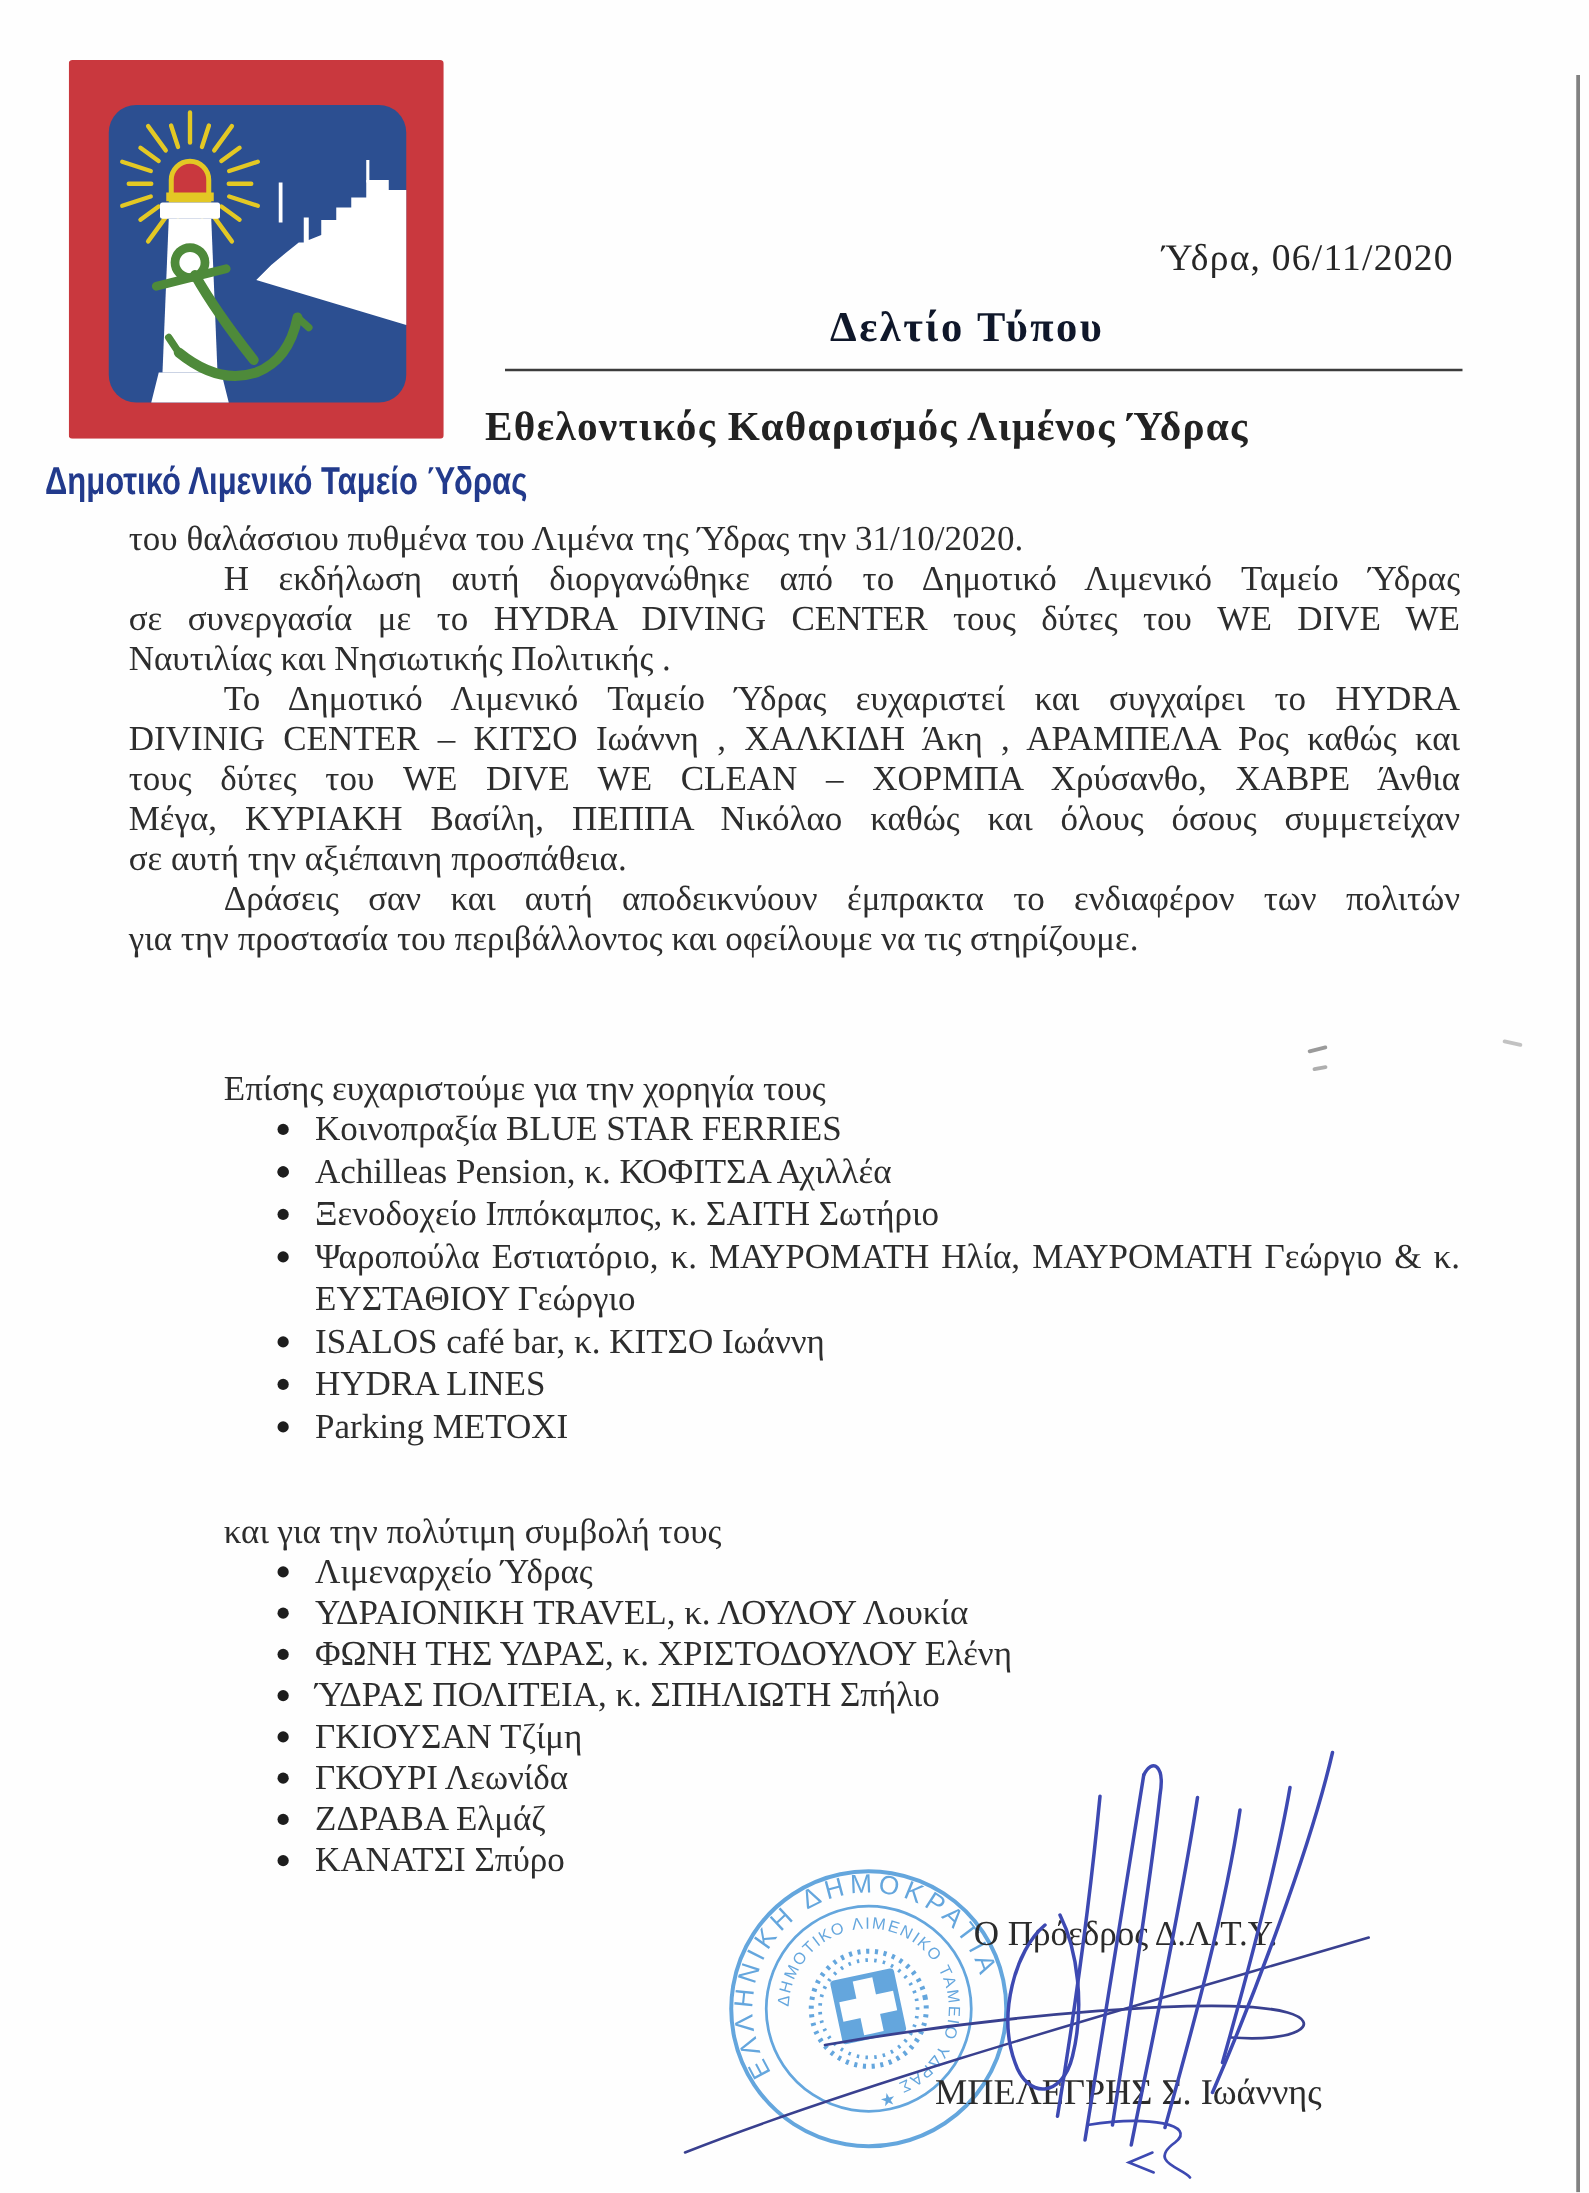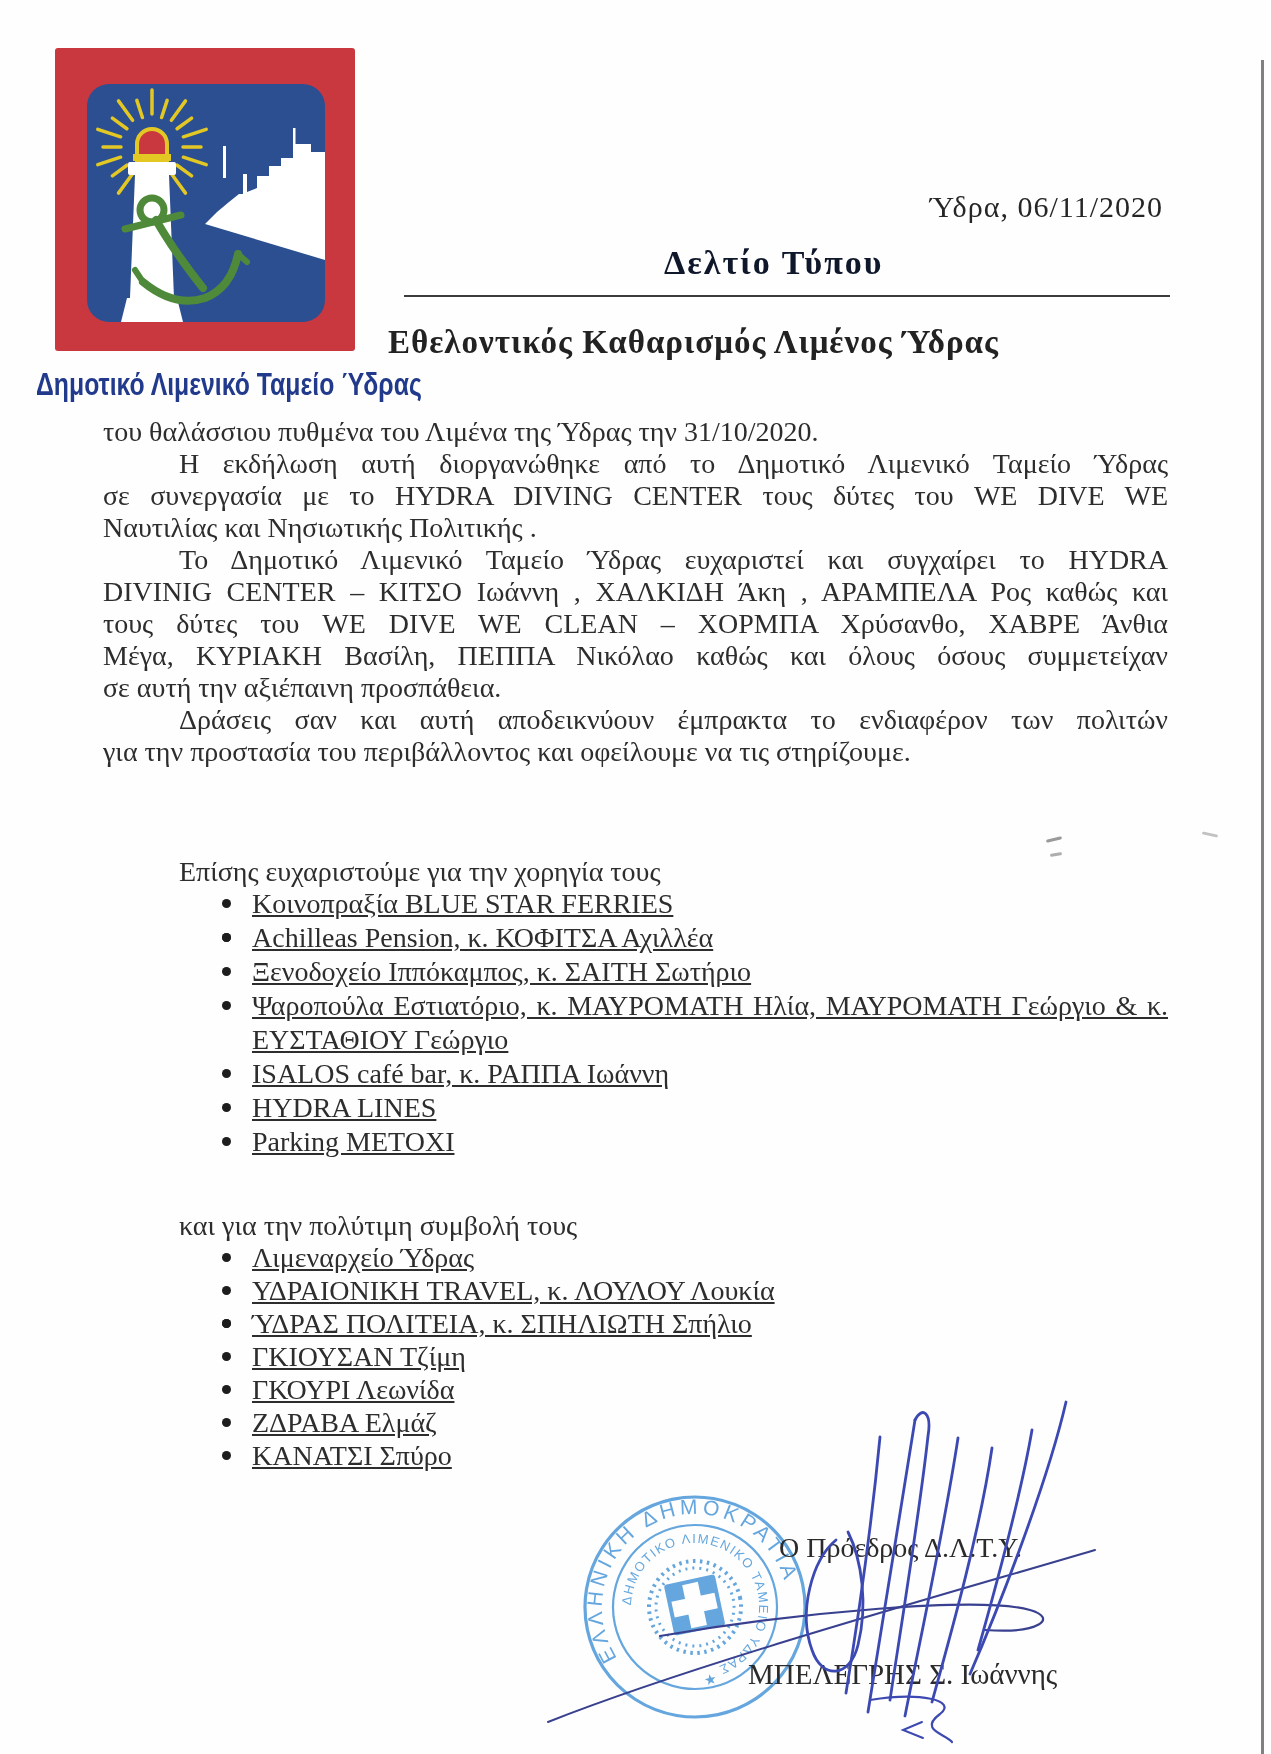--- a/index.html
+++ b/index.html
@@ -20,21 +20,21 @@
   .body-block{position:absolute;left:103px;top:416px;width:1065px;font-size:28px;line-height:32px;}
   .bl{text-align:justify;min-height:32px;}
   .bl.j{text-align-last:justify;}
   .bl.ind{text-indent:76px;}
   .intro{position:absolute;left:103px;width:1065px;font-size:28px;text-indent:76px;}
   #sponsors-intro{top:856px;}
   #contributors-intro{top:1210px;}
   ul.blist{position:absolute;left:219px;width:949px;margin:0;padding:0;list-style:none;font-size:28px;}
   #sponsor-list{top:887px;line-height:34px;}
   #contributor-list{top:1241px;line-height:33px;}
-  ul.blist li{position:relative;padding-left:33px;text-align:justify;text-decoration:underline;}
+  ul.blist li{position:relative;padding-left:33px;text-align:justify;}
   ul.blist .dot{position:absolute;left:3px;top:12px;width:9px;height:9px;border-radius:50%;background:#1d1d1d;}
   
   .stamp-svg{position:absolute;left:575px;top:1487px;width:240px;height:240px;opacity:.85;z-index:2;}
   .sig-role{position:absolute;left:779px;top:1532px;font-size:28px;color:#2b2b2b;z-index:3;}
   .sig-name{position:absolute;left:748px;top:1658px;font-size:29px;color:#2b2b2b;z-index:3;}
   .pen-svg{position:absolute;left:500px;top:1390px;width:660px;height:364px;z-index:4;}
   
   .edge-line{position:absolute;left:1261px;top:60px;width:3px;height:1694px;background:#4c4c4c;opacity:.7;}
   .smudge{position:absolute;background:#9a9a9a;border-radius:2px;}
   .s1{left:1046px;top:838px;width:16px;height:3px;transform:rotate(-14deg);}
@@ -139,21 +139,21 @@
       <li>
       <span class="dot"></span>
       <span class="lt">Ξενοδοχείο Ιππόκαμπος, κ. ΣΑΙΤΗ Σωτήριο</span>
     </li>
       <li>
       <span class="dot"></span>
       <span class="lt">Ψαροπούλα Εστιατόριο, κ. ΜΑΥΡΟΜΑΤΗ Ηλία, ΜΑΥΡΟΜΑΤΗ Γεώργιο &amp; κ. ΕΥΣΤΑΘΙΟΥ Γεώργιο</span>
     </li>
       <li>
       <span class="dot"></span>
-      <span class="lt">ISALOS café bar, κ. ΡΑΠΠΑ Ιωάννη</span>
+      <span class="lt">ISALOS café bar, κ. ΚΙΤΣΟ Ιωάννη</span>
     </li>
       <li>
       <span class="dot"></span>
       <span class="lt">HYDRA LINES</span>
     </li>
       <li>
       <span class="dot"></span>
       <span class="lt">Parking ΜΕΤΟΧΙ</span>
     </li>
     </ul>
@@ -164,20 +164,21 @@
   <li>
       <span class="dot"></span>
       <span class="lt">Λιμεναρχείο Ύδρας</span>
     </li>
       <li>
       <span class="dot"></span>
       <span class="lt">ΥΔΡΑΙΟΝΙΚΗ TRAVEL, κ. ΛΟΥΛΟΥ Λουκία</span>
     </li>
       <li>
       <span class="dot"></span>
+      <span class="lt">ΦΩΝΗ ΤΗΣ ΥΔΡΑΣ, κ. ΧΡΙΣΤΟΔΟΥΛΟΥ Ελένη</span>
     </li>
       <li>
       <span class="dot"></span>
       <span class="lt">ΎΔΡΑΣ ΠΟΛΙΤΕΙΑ, κ. ΣΠΗΛΙΩΤΗ Σπήλιο</span>
     </li>
       <li>
       <span class="dot"></span>
       <span class="lt">ΓΚΙΟΥΣΑΝ Τζίμη</span>
     </li>
       <li>

